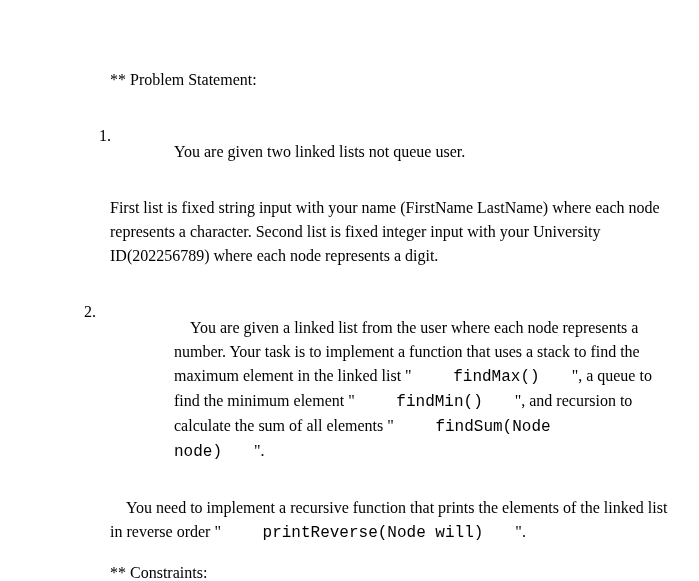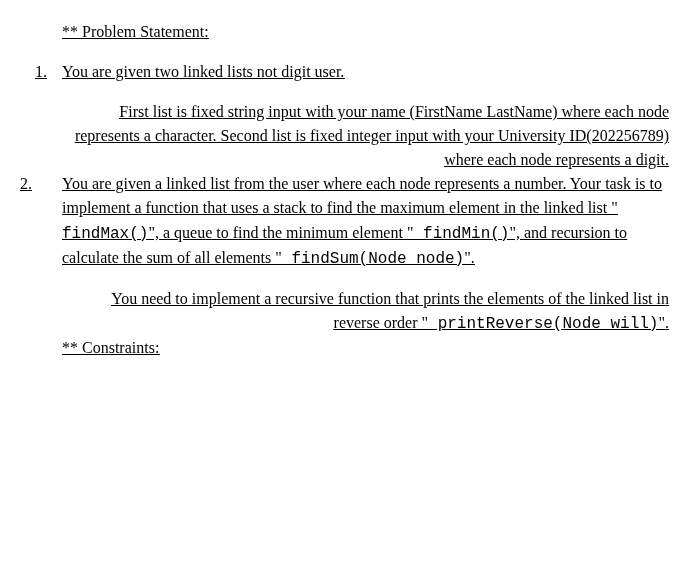--- a/index.html
+++ b/index.html
@@ -1,19 +1,18 @@
 <!DOCTYPE html>
 <html><head>
   <meta charset="utf-8">
   <style>
     * {
-      margin: 0;
+      margin: 16px;
       padding: 0;
       box-sizing: border-box;
-      text-decoration: underline;
     }
     body {
       width: 699px;
       height: 581px;
       background: #ffffff;
       font-family: 'Times New Roman', Times, serif;
       font-size: 16px;
       color: #000000;
       line-height: 1.5;
       padding: 20px 30px 20px 20px;
@@ -41,21 +40,20 @@
       flex: 1;
     }
     .para {
       margin-bottom: 16px;
     }
     .para:last-child {
       margin-bottom: 0;
     }
     .indented-block {
       margin-left: 42px;
-      text-align: right;
     }
     .code {
       font-family: 'Courier New', Courier, monospace;
     }
     .constraints-block {
       margin-left: 42px;
     }
     .constraint-item {
       margin-bottom: 16px;
     }
@@ -63,21 +61,21 @@
 </head>
 <body>
 
 <div class="section-header">
   <span>** Problem Statement:</span>
 </div>
 
 <div class="list-item">
   <div class="list-number indent-1">1.</div>
   <div class="list-content">
-    <div class="para">You are given two linked lists not digit user.</div>
+    <div class="para">You are given two linked lists not queue user.</div>
   </div>
 </div>
 
 <div class="indented-block">
   <div class="para">First list is fixed string input with your name (FirstName LastName) where each node represents a character. Second list is fixed integer input with your University ID(202256789) where each node represents a digit.</div>
 </div>
 
 <div class="list-item">
   <div class="list-number indent-0">2.</div>
   <div class="list-content">

